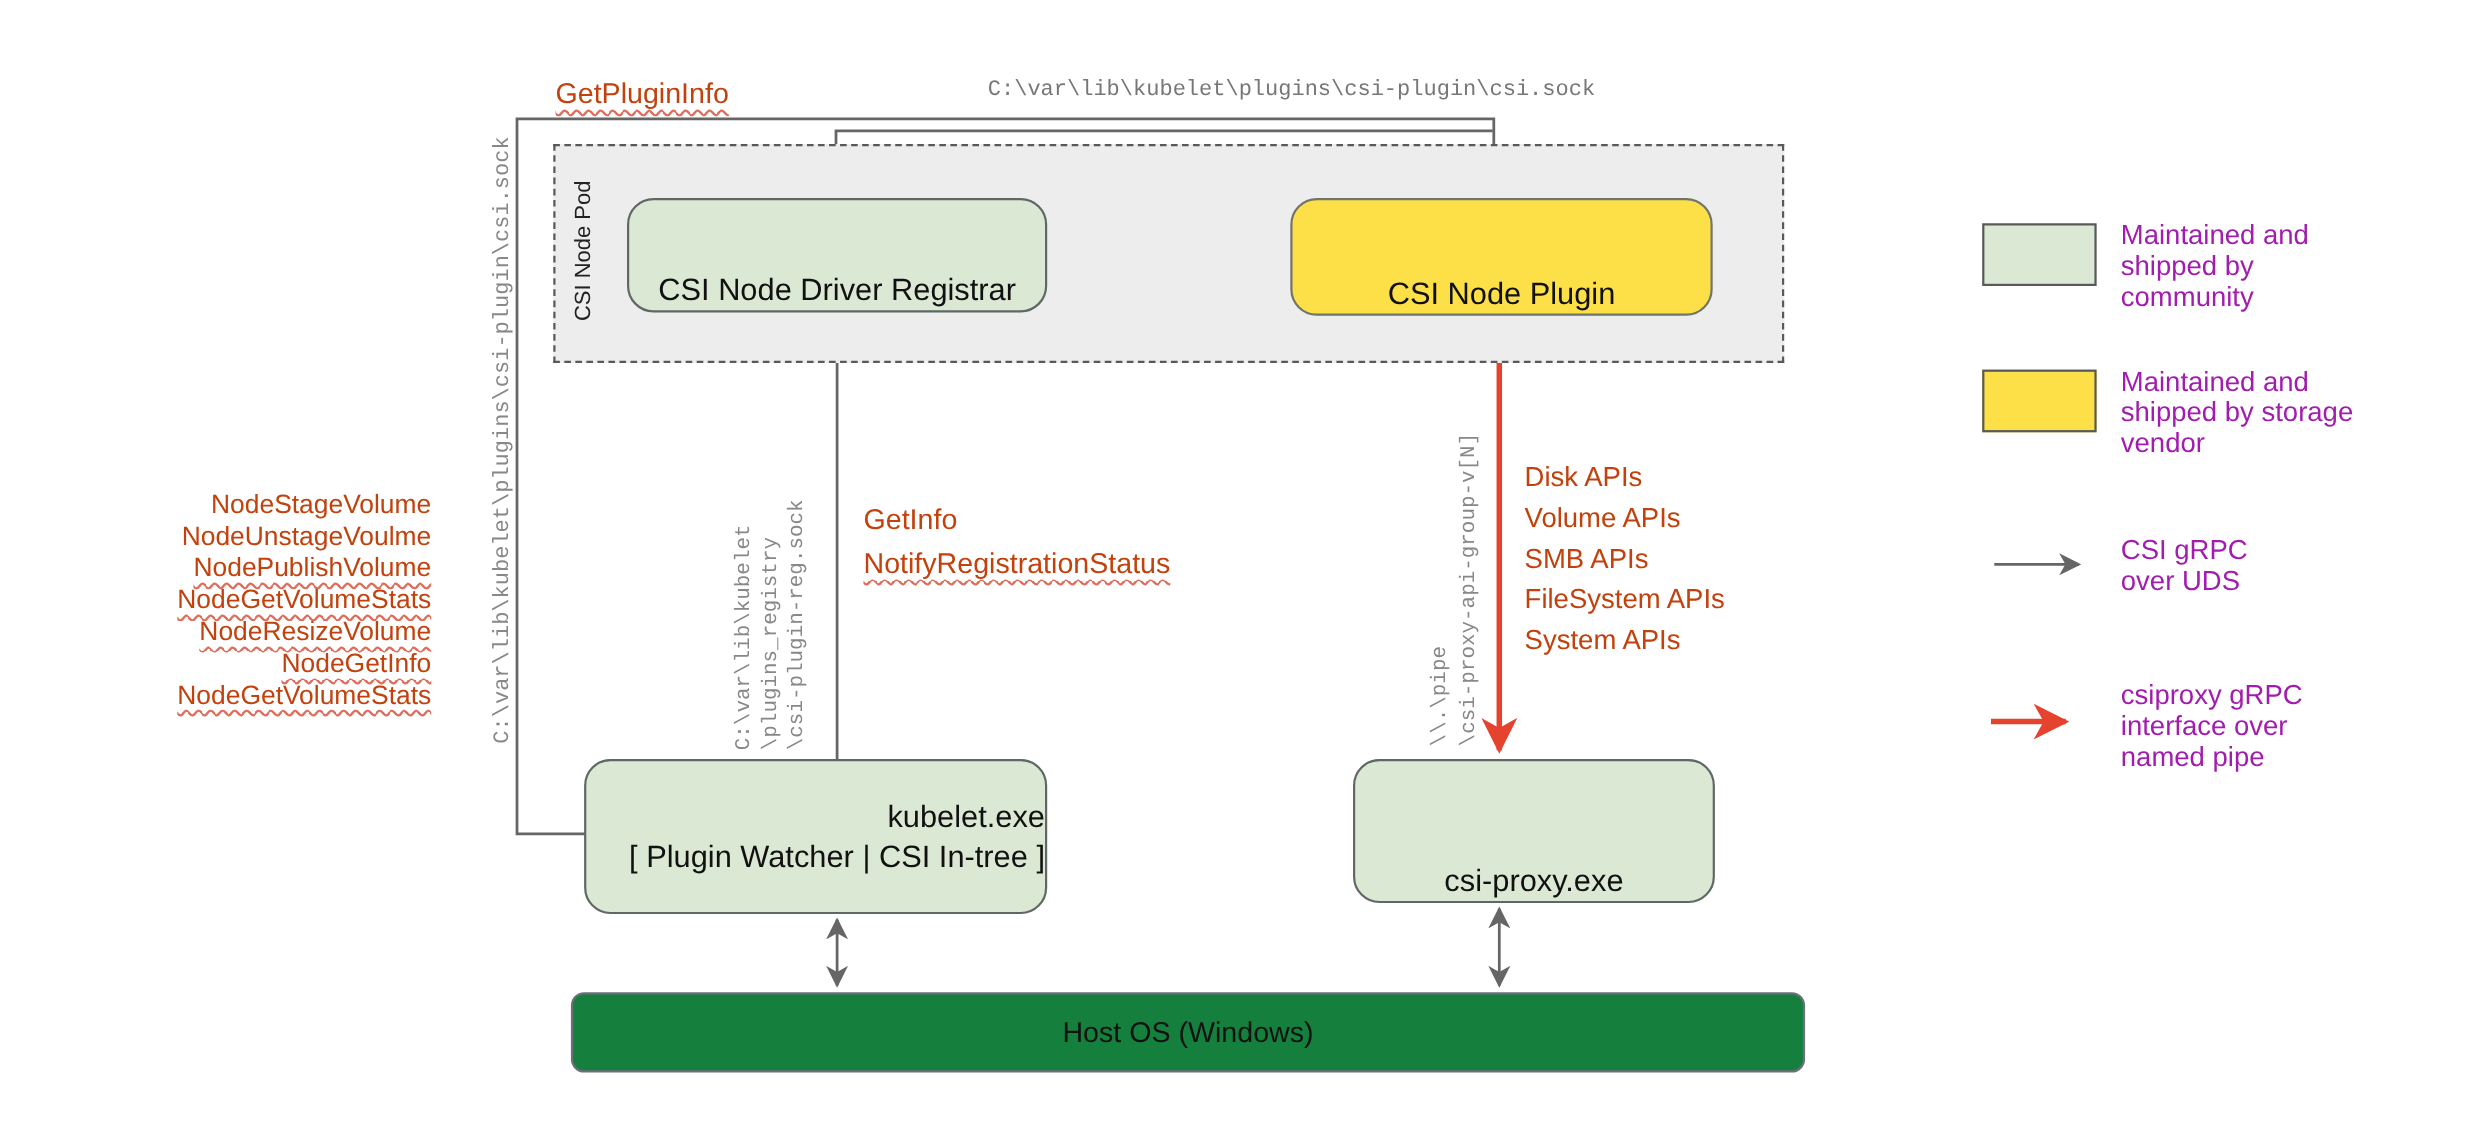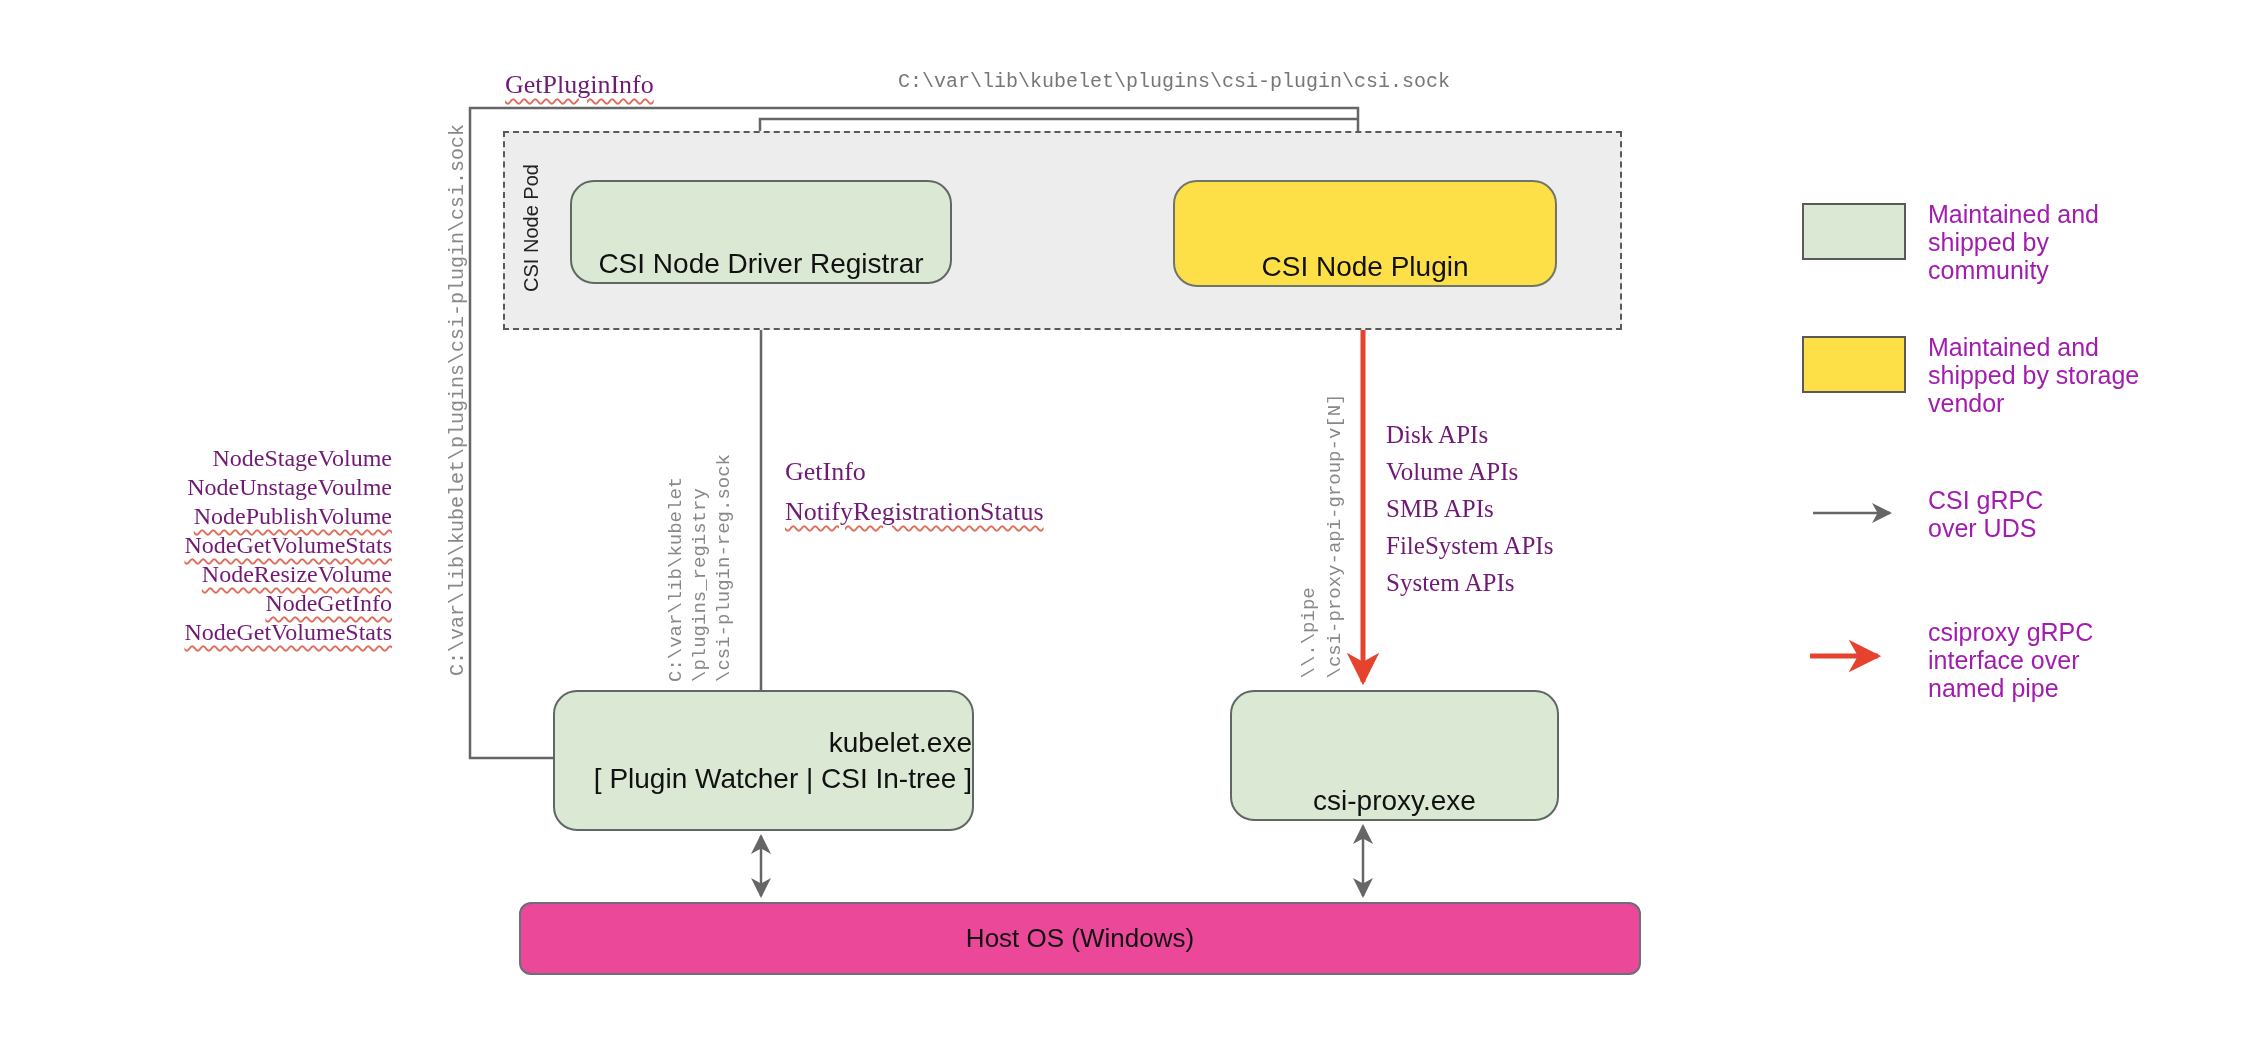--- a/index.html
+++ b/index.html
@@ -25,29 +25,29 @@
   }
   .green{background:#dbe8d4;}
   .yellow{background:#fde047;border-color:#70756a;}
   .podbox{
     position:absolute;
     background:#ededed;
     border:2.5px dashed #595959;
   }
   .hostbox{
     position:absolute;
-    background:#ec4899;
+    background:#15803d;
     border:2.5px solid #6a6f7a;
     border-radius:12px;
     display:flex;align-items:center;justify-content:center;
     font-size:26px;color:#111;
   }
 
   
-  .mono-dark{font-family:Liberation Serif, serif;color:#701a75;}
+  .mono-dark{font-family:Liberation Sans, sans-serif;color:#c2410c;}
   .mono-gray{font-family:"Liberation Mono","DejaVu Sans Mono",monospace;color:#888888;}
   .squiggle{
     text-decoration:underline;
     text-decoration-style:wavy;
     text-decoration-color:#e06c5a;
     text-decoration-thickness:2px;
     text-underline-offset:5px;
   }
   .vert{
     transform:translate(-50%,-50%) rotate(-90deg);
@@ -108,21 +108,21 @@
   <div class="abs vert" id="pod-label">CSI Node Pod</div>
 
   <div class="nodebox green" style="left:570px;top:180px;width:378px;height:100px;">
     <span>CSI Node Driver Registrar</span>
   </div>
 
   <div class="nodebox yellow" style="left:1173px;top:180px;width:380px;height:103px;">
     <span>CSI Node Plugin</span>
   </div>
 
-  <div class="nodebox green" style="left:553px;top:690px;width:417px;height:137px;flex-direction:column;">
+  <div class="nodebox green" style="left:531px;top:690px;width:417px;height:137px;flex-direction:column;">
     <div>kubelet.exe</div>
     <div>[ Plugin Watcher | CSI In-tree ]</div>
   </div>
 
   <div class="nodebox green" style="left:1198px;top:690px;width:325px;height:127px;margin-left:32px;">
     <span>csi-proxy.exe</span>
   </div>
 
   <div class="hostbox" style="left:519px;top:902px;width:1118px;height:69px;">
     <span>Host OS (Windows)</span>

